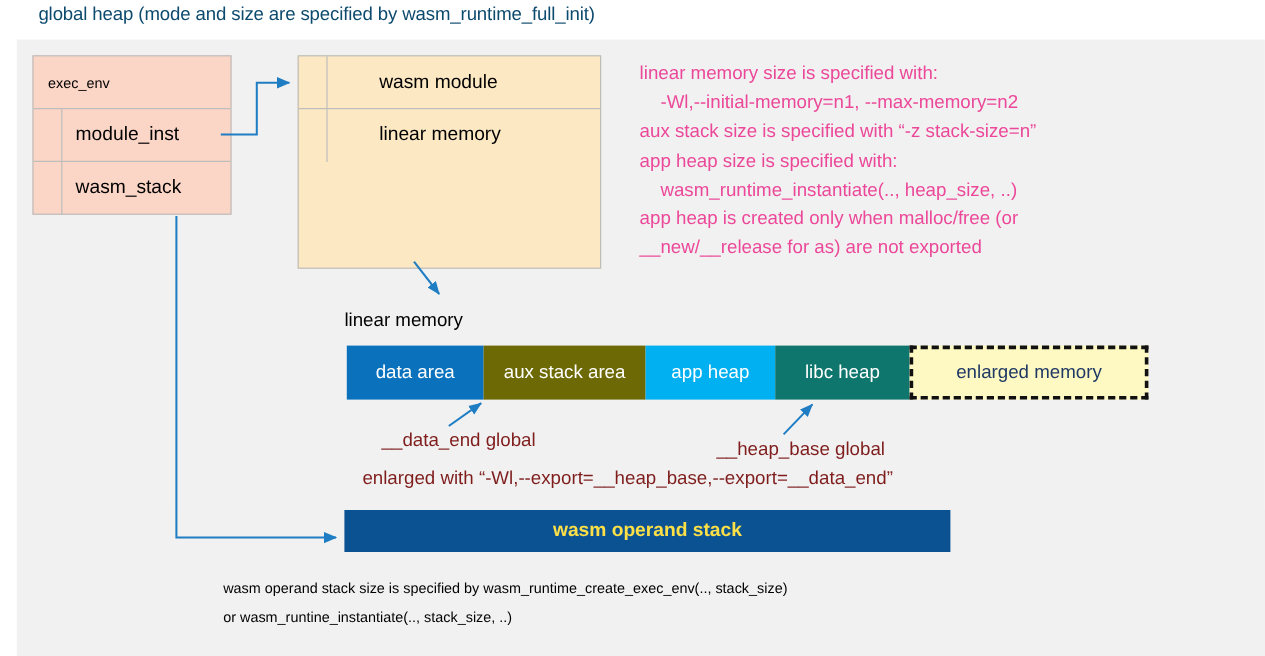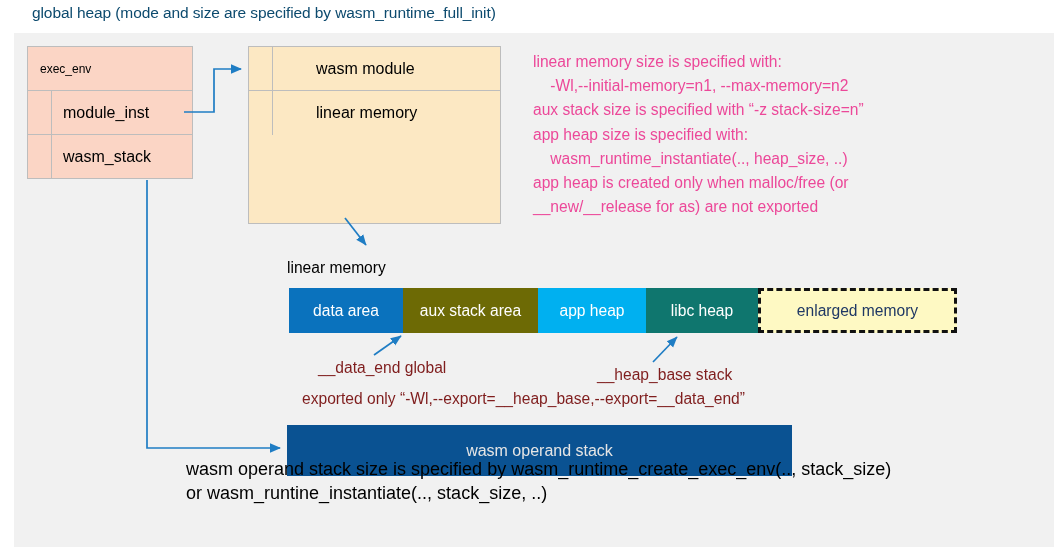--- a/index.html
+++ b/index.html
@@ -146,46 +146,47 @@
     color: #1f3864;
     border: 3px dashed #111111;
   }
 
   
   #operand-stack-bar {
     position: absolute;
     left: 287px;
     top: 425px;
     width: 505px;
-    height: 51px;
+    height: 35px;
     background: #0a5292;
     display: flex;
     align-items: center;
     justify-content: center;
     font-size: 16px;
-    color: #e5e5e5;
-    white-space: nowrap;
+    color: #fde047;
+    white-space: nowrap;
+    font-weight: bold;
   }
 
   
   .annot {
     position: absolute;
     font-size: 15.6px;
     color: #7f1d1d;
     white-space: nowrap;
   }
   #annot-data-end  { left: 318px; top: 359px; }
   #annot-heap-base { left: 597px; top: 366px; }
   #annot-exported  { left: 302px; top: 390px; }
 
   #bottom-note {
     position: absolute;
     left: 186px;
-    top: 457px;
-    font-size: 18px;
+    top: 478px;
+    font-size: 12px;
     line-height: 24.4px;
     color: #000;
     white-space: pre;
   }
 
   
   #connectors {
     position: absolute;
     left: 0;
     top: 0;
@@ -236,22 +237,22 @@
 
 <div id="memory-bar">
   <div class="mem-seg" id="seg-data-area">data area</div>
   <div class="mem-seg" id="seg-aux-stack">aux stack area</div>
   <div class="mem-seg" id="seg-app-heap">app heap</div>
   <div class="mem-seg" id="seg-libc-heap">libc heap</div>
   <div class="mem-seg" id="seg-enlarged">enlarged memory</div>
 </div>
 
 <div class="annot" id="annot-data-end">__data_end global</div>
-<div class="annot" id="annot-heap-base">__heap_base stack</div>
-<div class="annot" id="annot-exported">exported only “-Wl,--export=__heap_base,--export=__data_end”</div>
+<div class="annot" id="annot-heap-base">__heap_base global</div>
+<div class="annot" id="annot-exported">enlarged with “-Wl,--export=__heap_base,--export=__data_end”</div>
 
 <div id="operand-stack-bar">wasm operand stack</div>
 <div id="bottom-note">wasm operand stack size is specified by wasm_runtime_create_exec_env(.., stack_size)
 or wasm_runtine_instantiate(.., stack_size, ..)</div>
 
 <svg id="connectors" viewBox="0 0 1054 547" xmlns="http://www.w3.org/2000/svg">
   <defs>
     <marker id="arrowhead" markerWidth="7" markerHeight="7" refX="6" refY="3.2" orient="auto" markerUnits="strokeWidth">
       <path d="M0,0.4 L6.6,3.2 L0,6 z" fill="#1f7dc4"></path>
     </marker>

